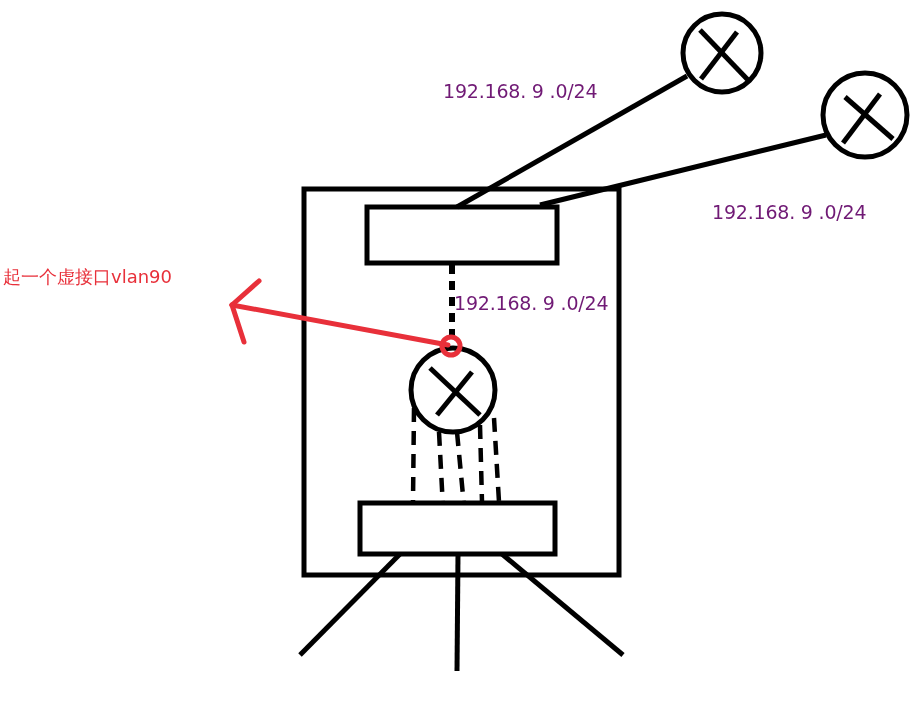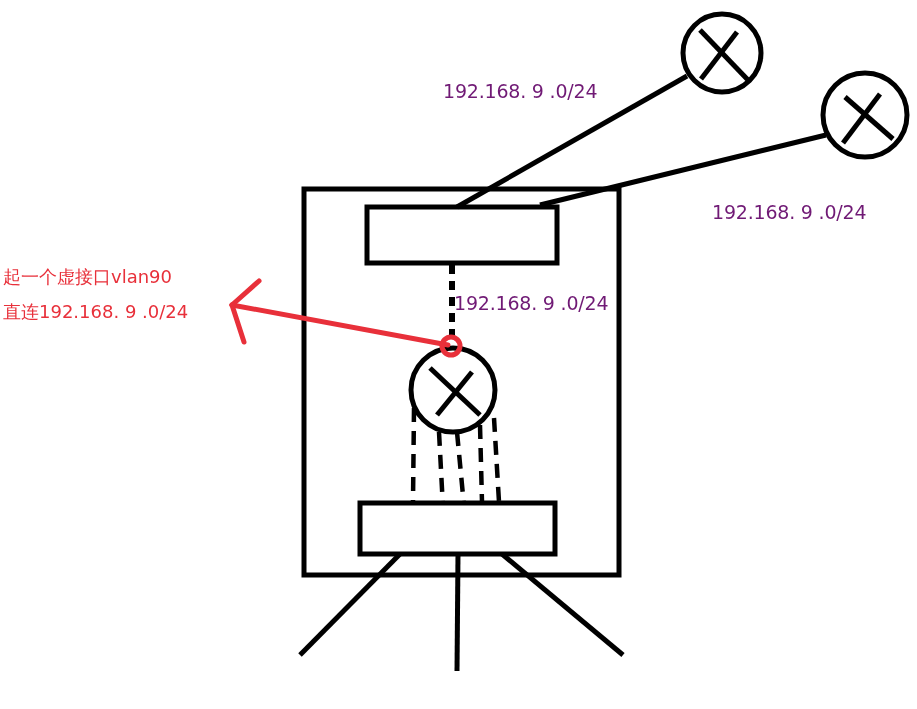--- a/index.html
+++ b/index.html
@@ -61,14 +61,13 @@
     <circle cx="451" cy="346" r="9"></circle>
   </g>
 </svg>
 
 <div class="lbl" style="left:443px; top:80px;">192.168. 9 .0/24</div>
 <div class="lbl" style="left:712px; top:201px;">192.168. 9 .0/24</div>
 <div class="lbl" style="left:454px; top:292px;">192.168. 9 .0/24</div>
 
 <div class="note" style="left:3px; top:259px;">
   <div>起一个虚接口vlan90</div>
-  <div>直连192.168. 9 .0/24</div>
 </div>
 
 </body></html>

